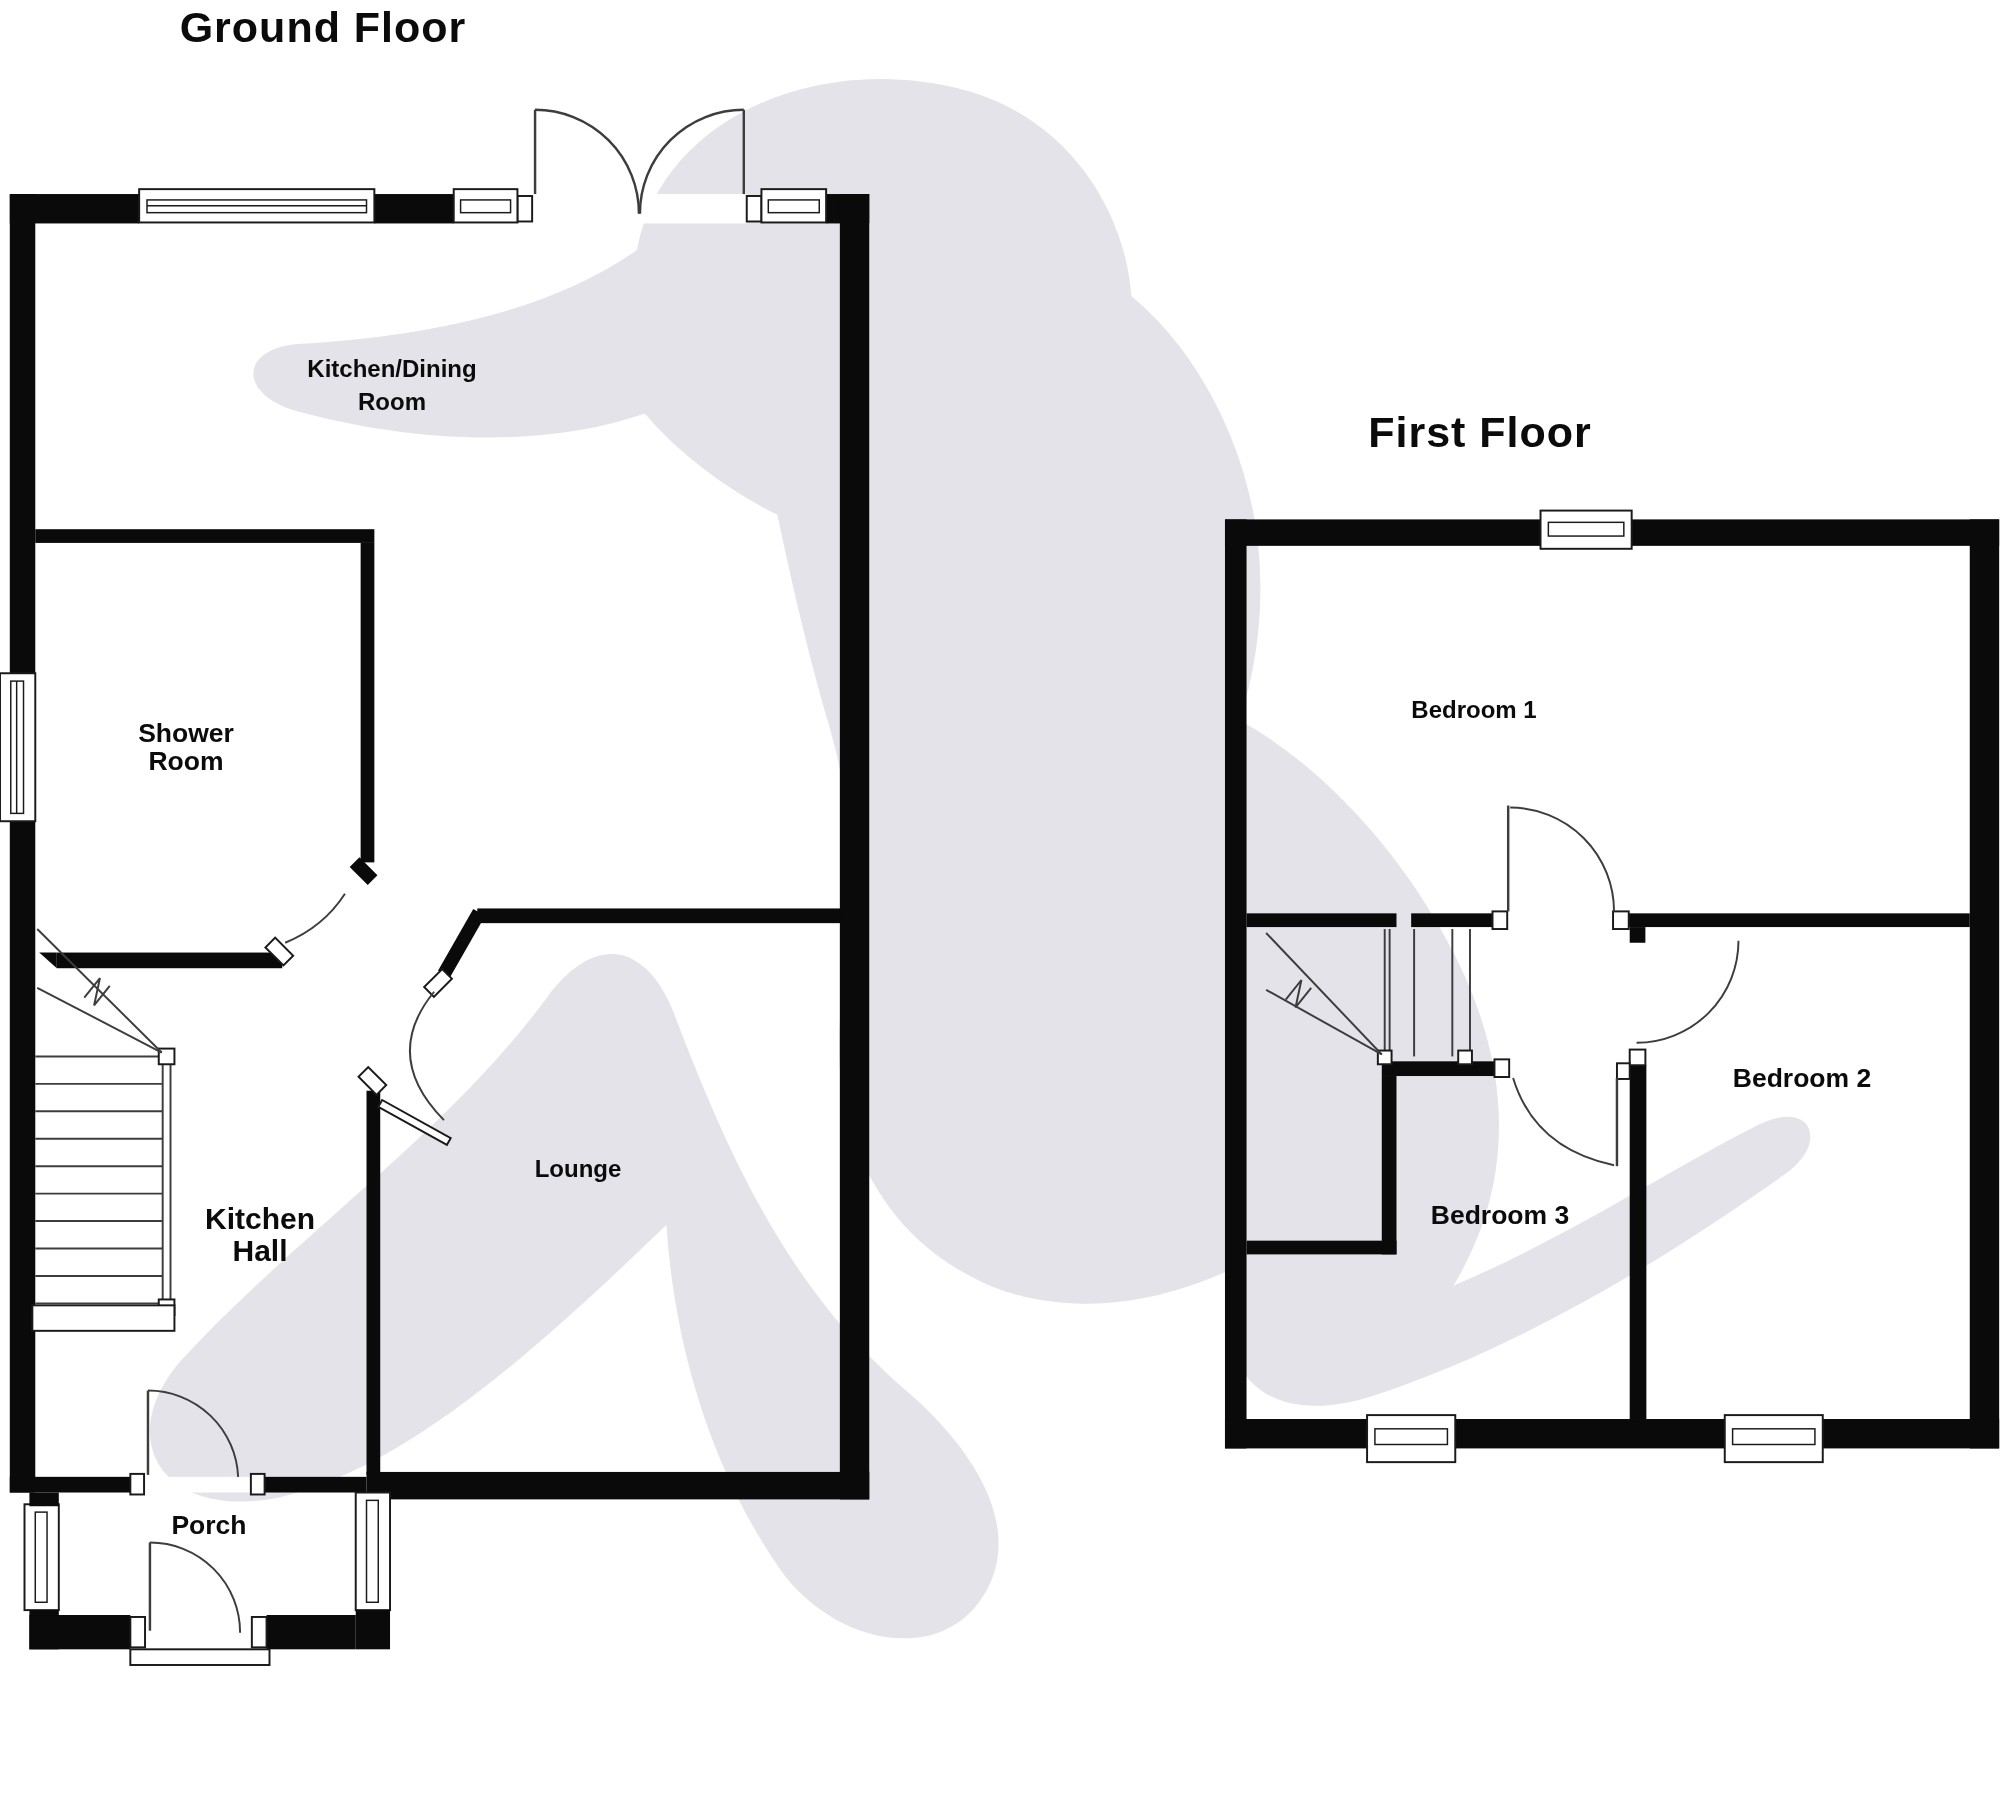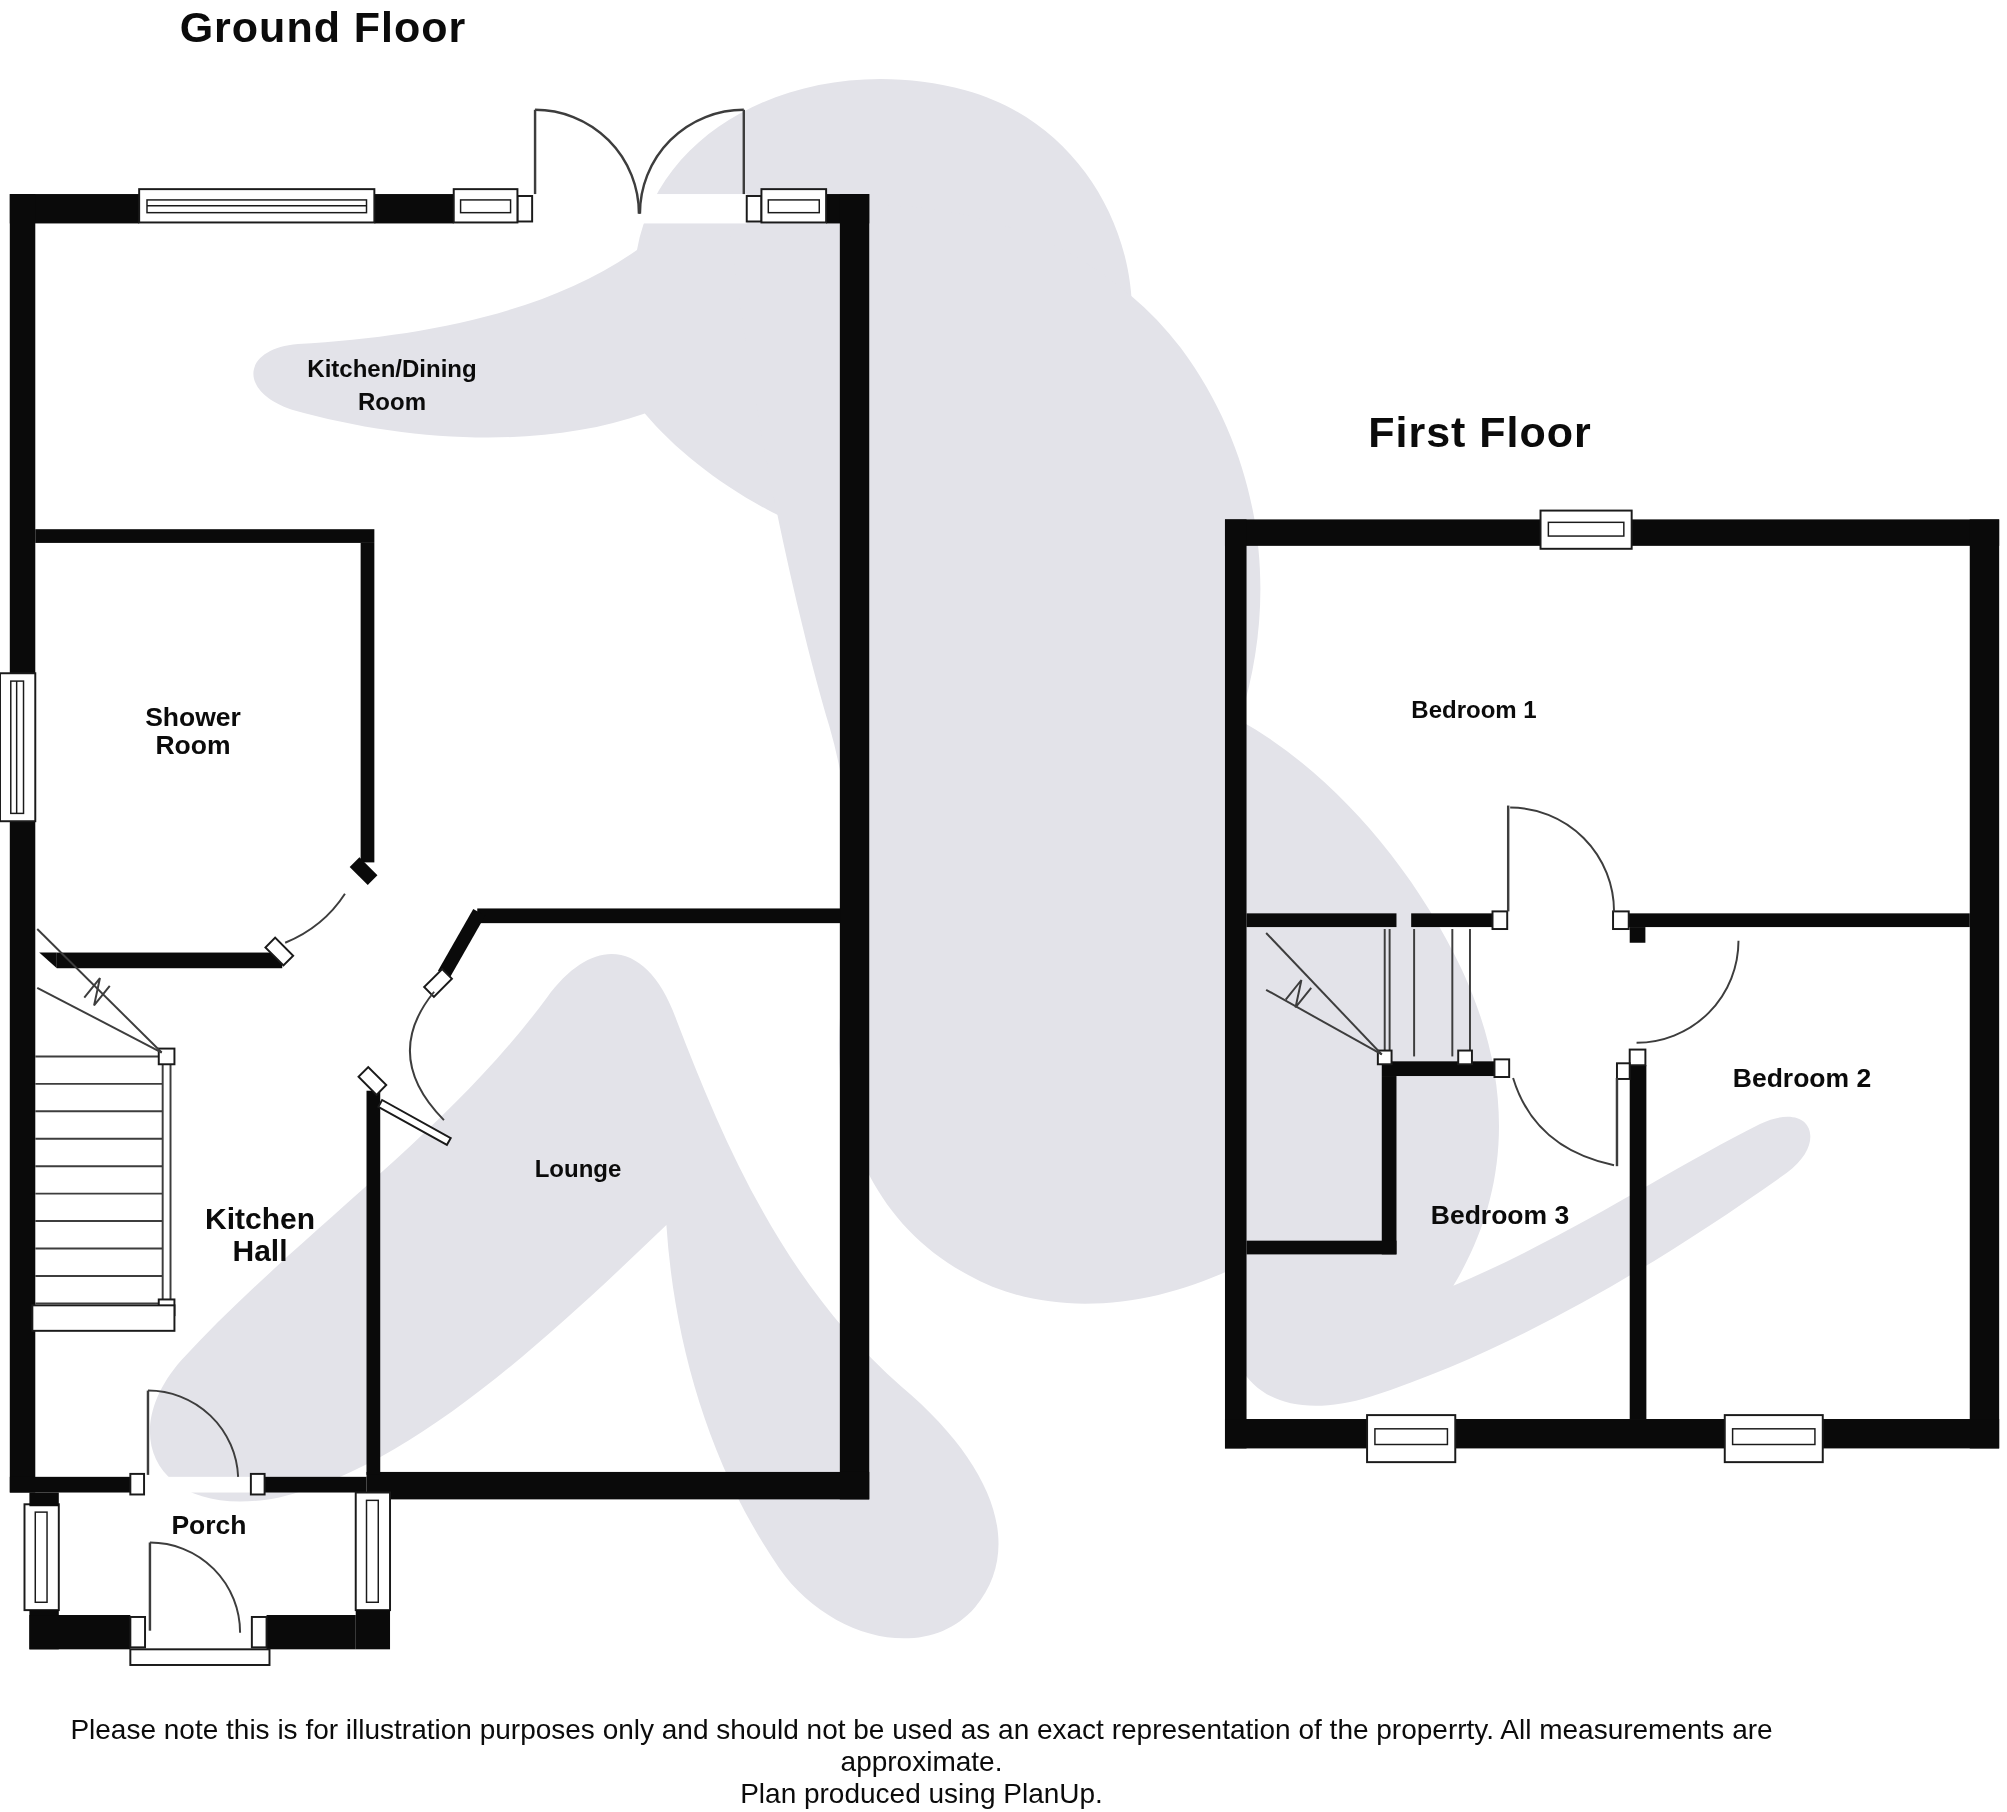--- a/index.html
+++ b/index.html
@@ -238,21 +238,21 @@
 
   <div class="label floor-title" style="left:323px;top:27.4px;">
     <span>Ground Floor</span>
   </div>
 
   <div class="label room-lg" style="left:392px;top:385px;">
     <span>Kitchen/Dining</span>
     <span>Room</span>
   </div>
 
-  <div class="label room-sm" style="left:186px;top:731px;margin-left:7px;">
+  <div class="label room-sm" style="left:186px;top:747px;">
     <span>Shower</span>
     <span>Room</span>
   </div>
 
   <div class="label room-md" style="left:260px;top:1235px;">
     <span>Kitchen</span>
     <span>Hall</span>
   </div>
 
   <div class="label room-lg" style="left:578px;top:1160px;margin-top:8px;">
@@ -272,20 +272,15 @@
   </div>
 
   <div class="label room-sm" style="left:1802px;top:1078px;">
     <span>Bedroom 2</span>
   </div>
 
   <div class="label room-sm" style="left:1500px;top:1215px;">
     <span>Bedroom 3</span>
   </div>
 
-  <div id="footer">
-    <span style="display:block">Please note this is for illustration purposes only and should not be used as an exact representation of the properrty. All measurements are</span>
-    <span style="display:block">approximate.</span>
-    <span style="display:block">Plan produced using PlanUp.</span>
-  </div>
 
 </div>
 
 
 </body></html>

